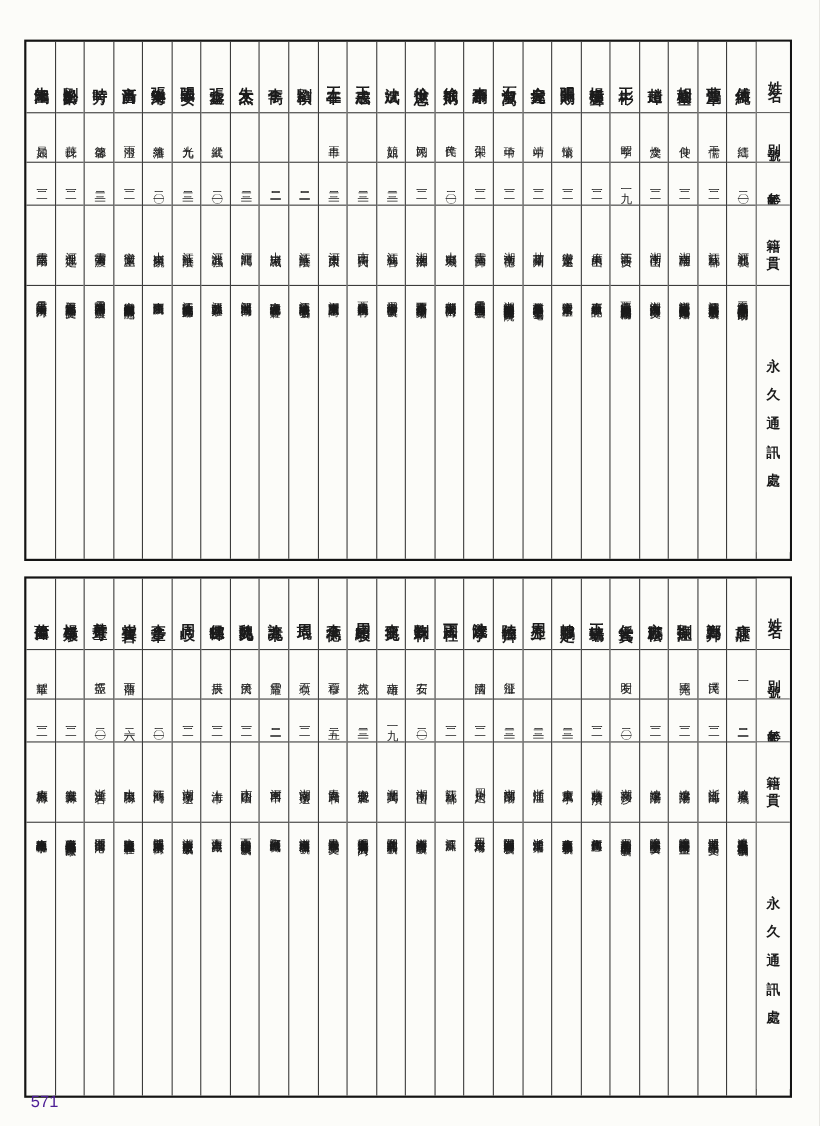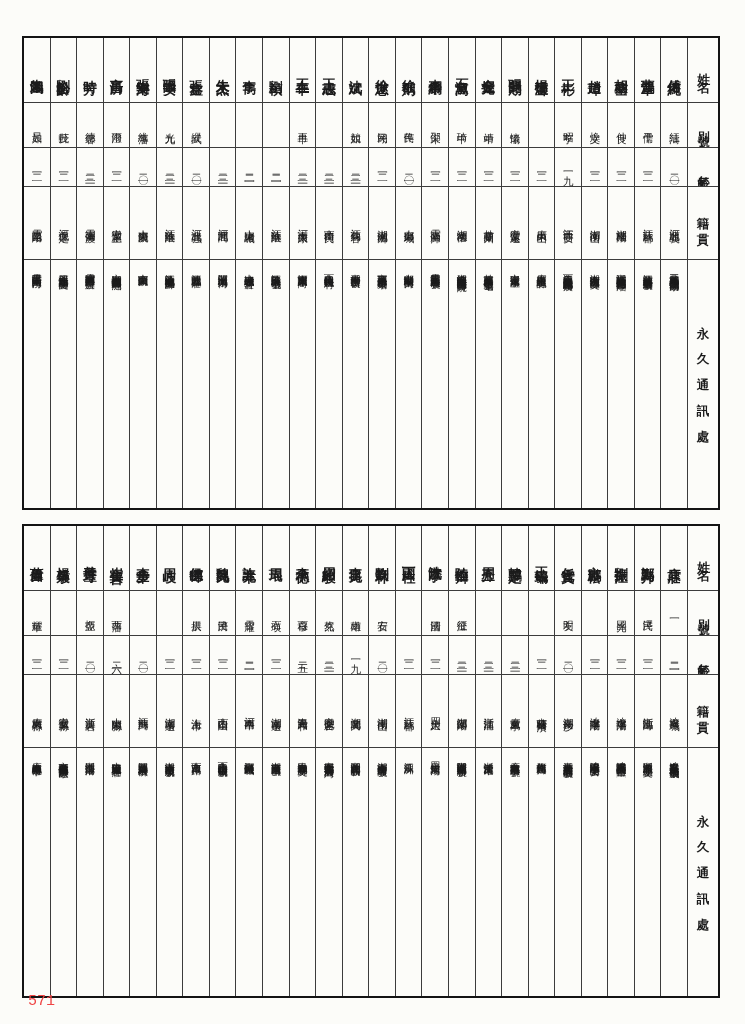--- a/index.html
+++ b/index.html
@@ -67,22 +67,22 @@
   .note{
     font-size:7px;
     letter-spacing:0;
     margin-top:2px;
     font-weight:normal;
   }
   .folio{
     position:absolute;
     left:28px;bottom:14px;
     font-size:15px;
-    font-family:Liberation Mono, monospace;
-    color:#ef4444;
+    font-family:Liberation Sans, sans-serif;
+    color:#4c1d95;
   }
 </style>
 </head>
 <body>
 
 <div class="page">
   <div class="tables">
     <div class="grid">
         <div class="col header-col">
           <div class="cell h-name">姓名</div>

